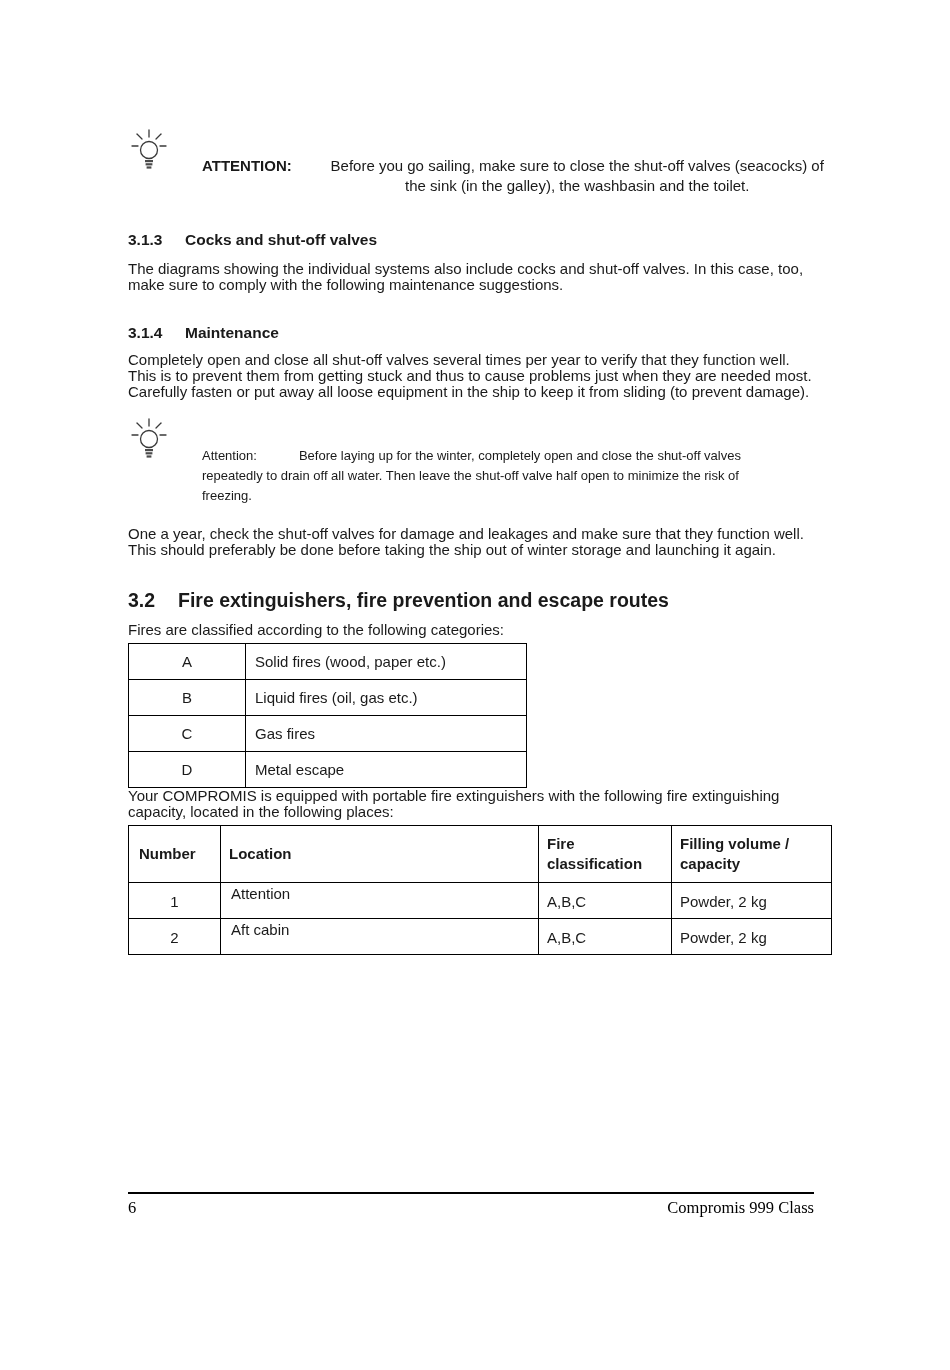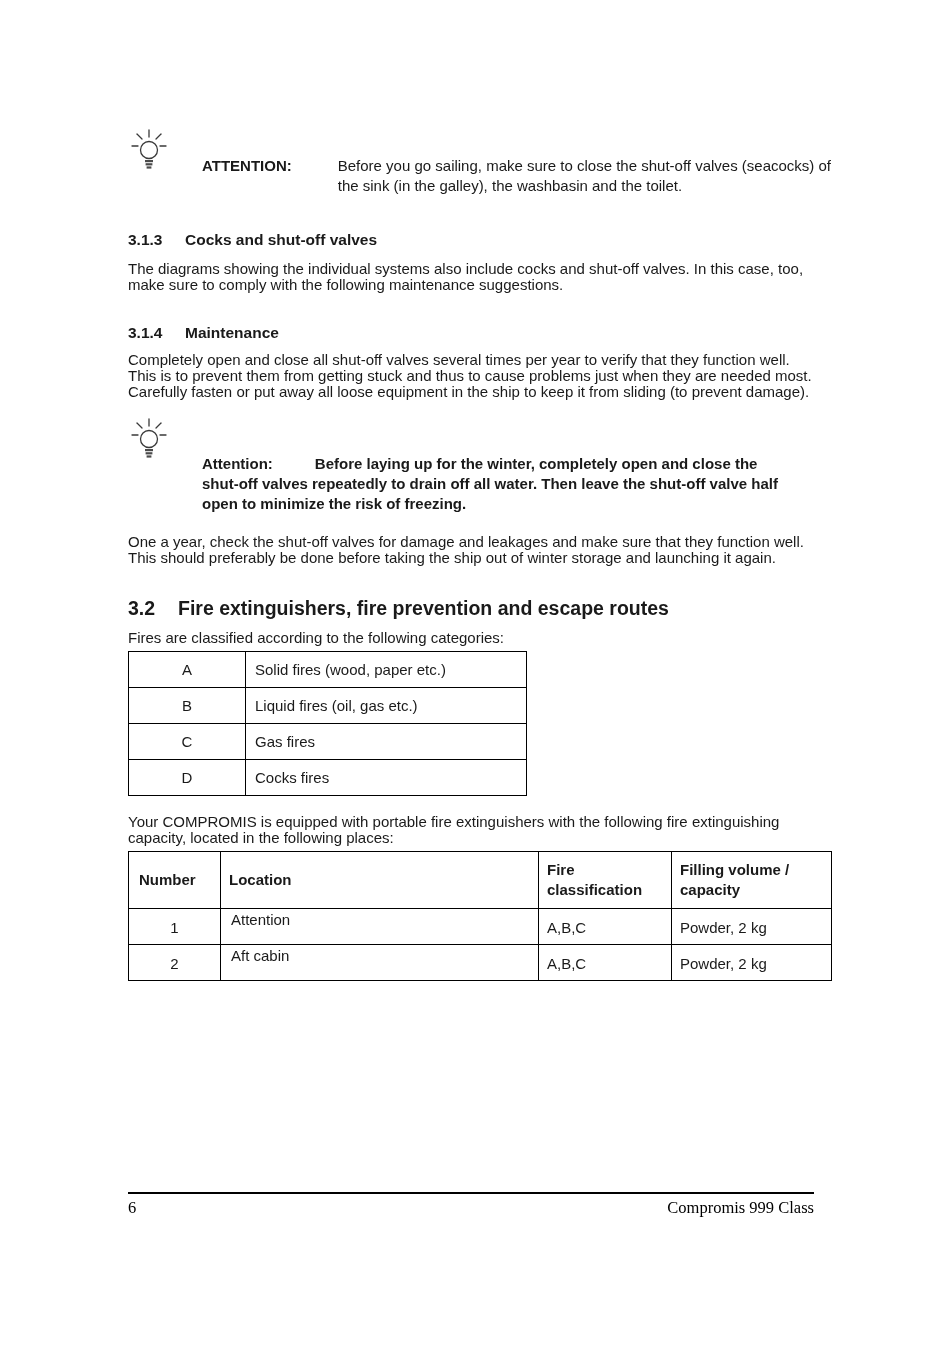--- a/index.html
+++ b/index.html
@@ -10,37 +10,37 @@
   .page{position:absolute;inset:0;padding:0 136px 0 128px;box-sizing:border-box;}
   .body-text{font-size:15px;line-height:16px;}
 
   
   .attn-row{display:flex;align-items:flex-start;}
   .attn1-row{margin-top:129px;}
   .attn2-row{margin-top:18px;}
   .bulb{flex:0 0 38px;margin-left:3px;}
   .attn1-body{display:flex;margin-left:33px;margin-top:27px;font-size:15px;line-height:20px;}
   .attn1-label{font-weight:700;white-space:nowrap;}
-  .attn1-text{margin-left:46px;width:505px;}
-  .attn2-body{margin-left:33px;margin-top:36px;font-weight:700;font-size:15px;line-height:20px;width:580px;}
+  .attn1-text{margin-left:33px;width:505px;text-align:center;}
+  .attn2-body{margin-left:33px;margin-top:28px;font-weight:400;font-size:13px;line-height:20px;width:580px;}
   .attn2-label{padding-right:42px;}
 
   
   .h3{display:flex;font-weight:700;font-size:15.5px;line-height:20px;}
   .h3 .num{flex:0 0 57px;}
   .h313{margin-top:34px;}
   .h314{margin-top:30px;}
   .h2{display:flex;font-weight:700;font-size:19.5px;line-height:28px;margin-top:28px;}
   .h2 .num{flex:0 0 50px;}
 
   .para{margin:11px 0 0 0;width:686px;}
   .para-314{margin-top:9px;}
   .para-yearly{margin-top:20px;}
   .intro{margin-top:8px;}
-  .ext-para{margin-top:18px;}
+  .ext-para{margin-top:0;}
 
   
   table{border-collapse:collapse;table-layout:fixed;margin-top:5px;}
   table, th, td{border:1.5px solid #000;}
   th, td{font-size:15px;box-sizing:border-box;overflow:hidden;}
   th{font-weight:700;text-align:left;}
 
   .cat-table{width:398px;}
   .cat-table th{height:36px;vertical-align:middle;}
   .cat-table td{height:36px;vertical-align:middle;}
@@ -153,21 +153,21 @@
     <tr>
       <td class="cat-col1">B</td>
       <td class="cat-col2">Liquid fires (oil, gas etc.)</td>
     </tr>
     <tr>
       <td class="cat-col1">C</td>
       <td class="cat-col2">Gas fires</td>
     </tr>
     <tr>
       <td class="cat-col1">D</td>
-      <td class="cat-col2">Cocks fires</td>
+      <td class="cat-col2">Metal escape</td>
     </tr>
   </tbody>
     </table>
 
   <p class="para ext-para body-text">Your COMPROMIS is equipped with portable fire extinguishers with the following fire extinguishing capacity, located in the following places:</p>
 
   <table class="ext-table">
     <tbody>
         <tr>
       <th class="ext-col1">Number</th>

